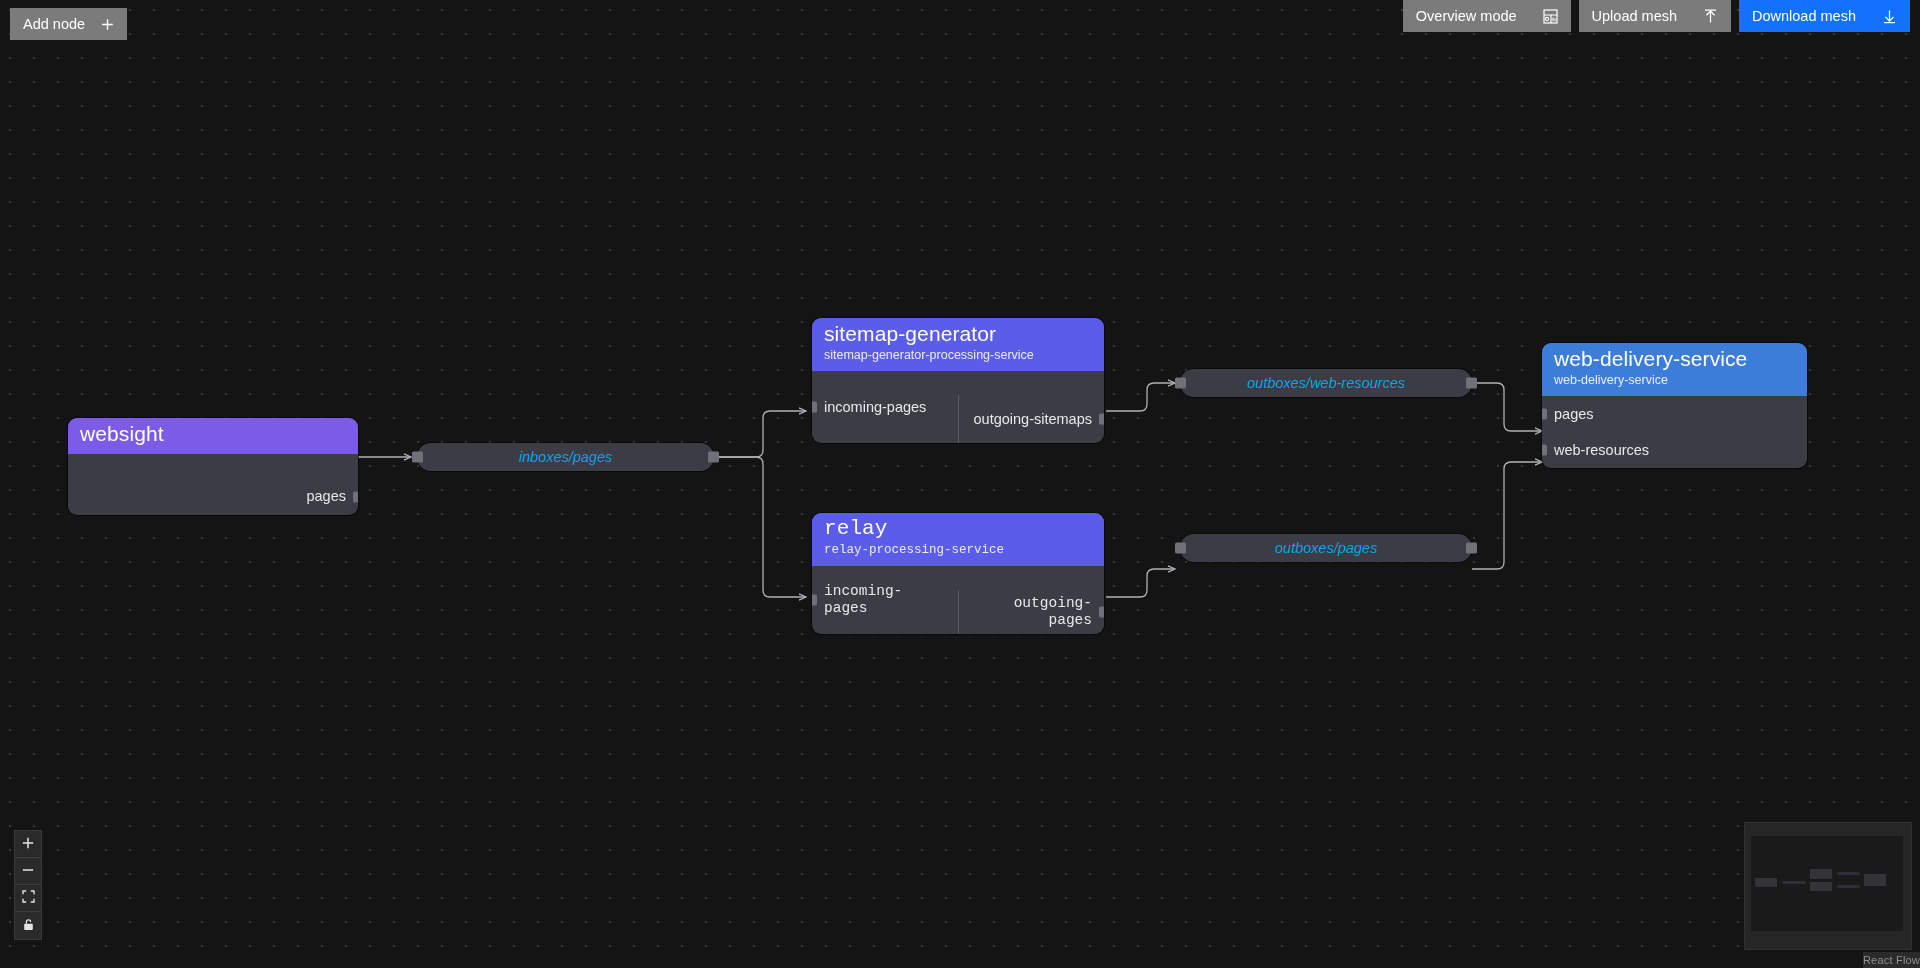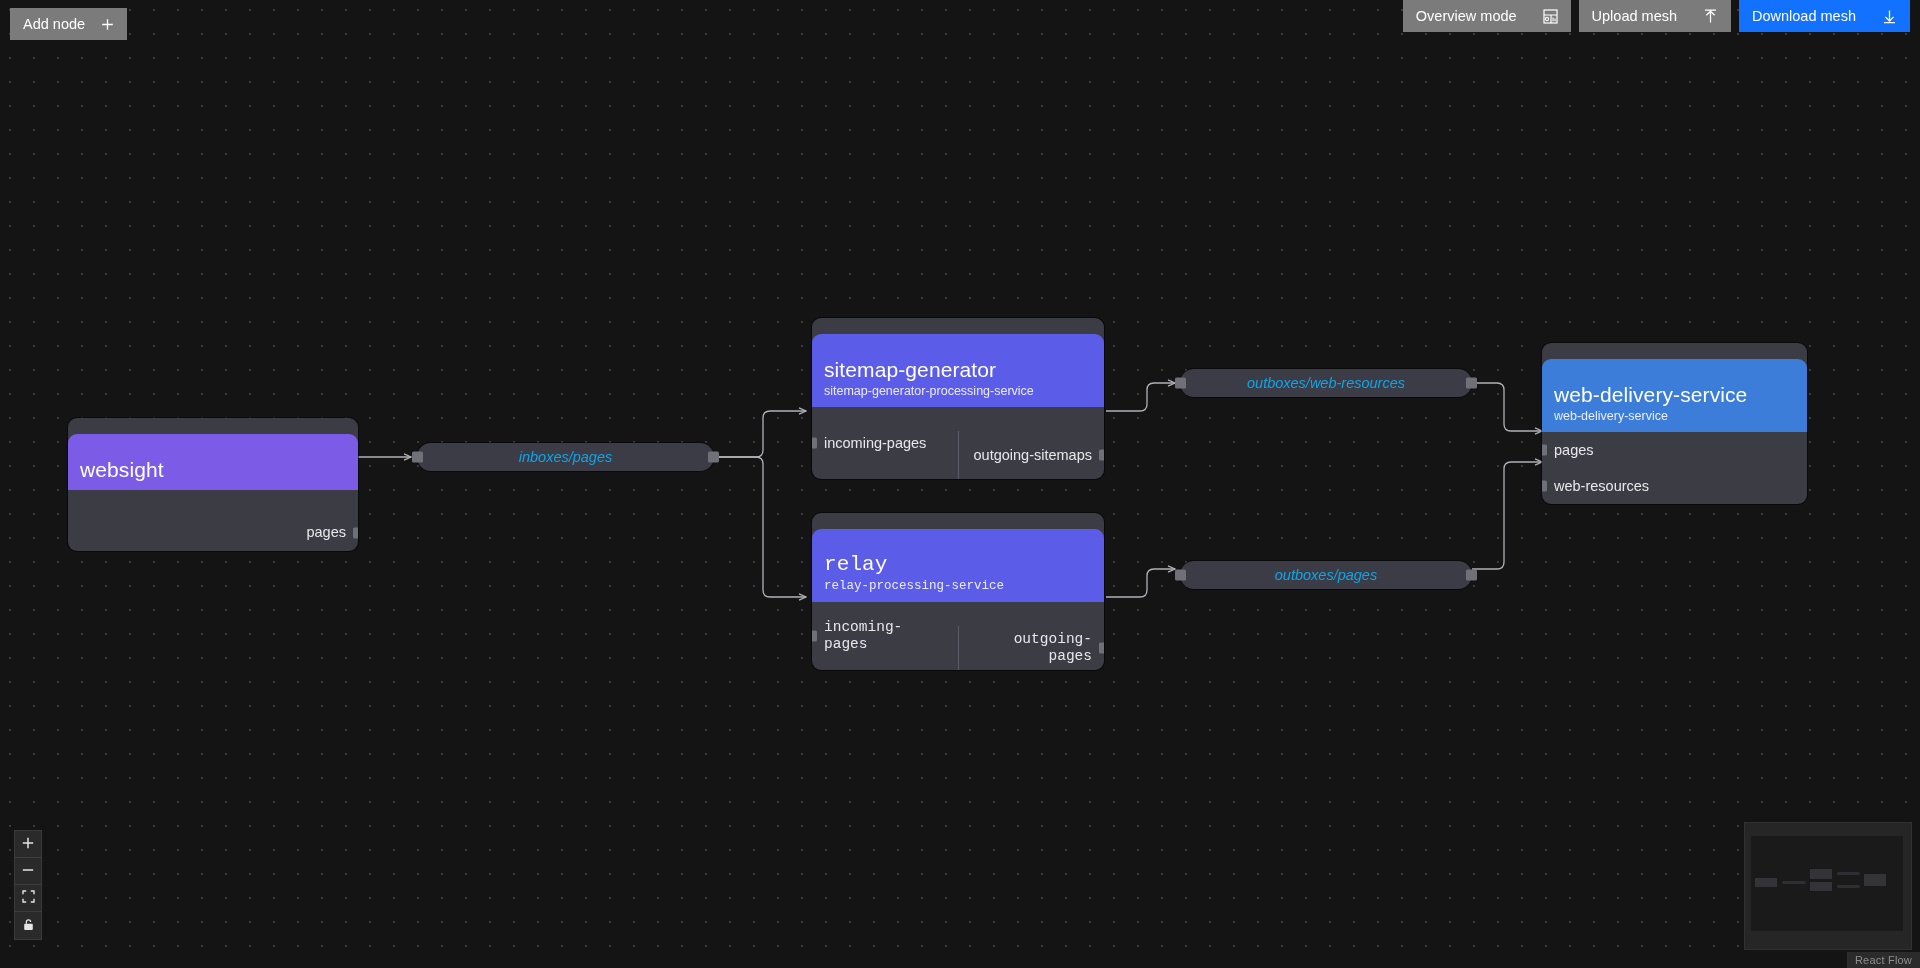--- a/index.html
+++ b/index.html
@@ -49,23 +49,22 @@
   .node {
     position: absolute;
     border-radius: 9px;
     background: #3b3c44;
     box-shadow: 0 0 0 1px rgba(0,0,0,0.55);
     overflow: visible;
     z-index: 20;
   }
   .node-head {
     border-radius: 9px 9px 0 0;
-    padding: 24px 12px 8px 12px;
+    padding: 4px 12px 8px 12px;
     color: #ffffff;
-    margin-top: 16px;
   }
   .node-head .title {
     font-size: 21px; line-height: 24px; font-weight: 400;
     letter-spacing: .1px;
   }
   .node-head .subtitle {
     font-size: 12.5px; line-height: 16px; margin-top: 1px;
     color: #ececff;
   }
   .node-body { display: flex; }
@@ -144,21 +143,21 @@
     background: #1a1a1a;
   }
   .mm-node { position: absolute; background: #333338; }
   .mm-pill { position: absolute; background: #2e2e33; height: 3px; border-radius:2px; }
 
   .attribution {
     position: absolute; right: 0px; bottom: 0px; z-index: 45;
     background: #2b2b2b;
     color: #8f8f8f;
     font-size: 11px;
-    padding: 2px 8px;
+    padding: 2px 0;
     letter-spacing: .2px;
   }
 </style>
 </head>
 <body>
 
 <div id="canvas">
 
   <svg id="edges" width="1920" height="968">
     <defs>
@@ -293,21 +292,21 @@
     <span>inboxes/pages</span>
     <span class="handle r"></span>
   </div>
 
   <div class="pill" style="left:1180px; top:369px; width:292px;">
     <span class="handle l"></span>
     <span>outboxes/web-resources</span>
     <span class="handle r"></span>
   </div>
 
-  <div class="pill" style="left:1180px; top:561px; width:292px;">
+  <div class="pill" style="left:1180px; top:534px; width:292px;">
     <span class="handle l"></span>
     <span>outboxes/pages</span>
     <span class="handle r"></span>
   </div>
 
   <div class="controls">
     <button class="ctrl">
       <span>
         <svg width="12" height="12" viewBox="0 0 12 12">
             <path d="M6 .8v10.4M.8 6h10.4" stroke="#e4e4e4" stroke-width="1.5"></path>

